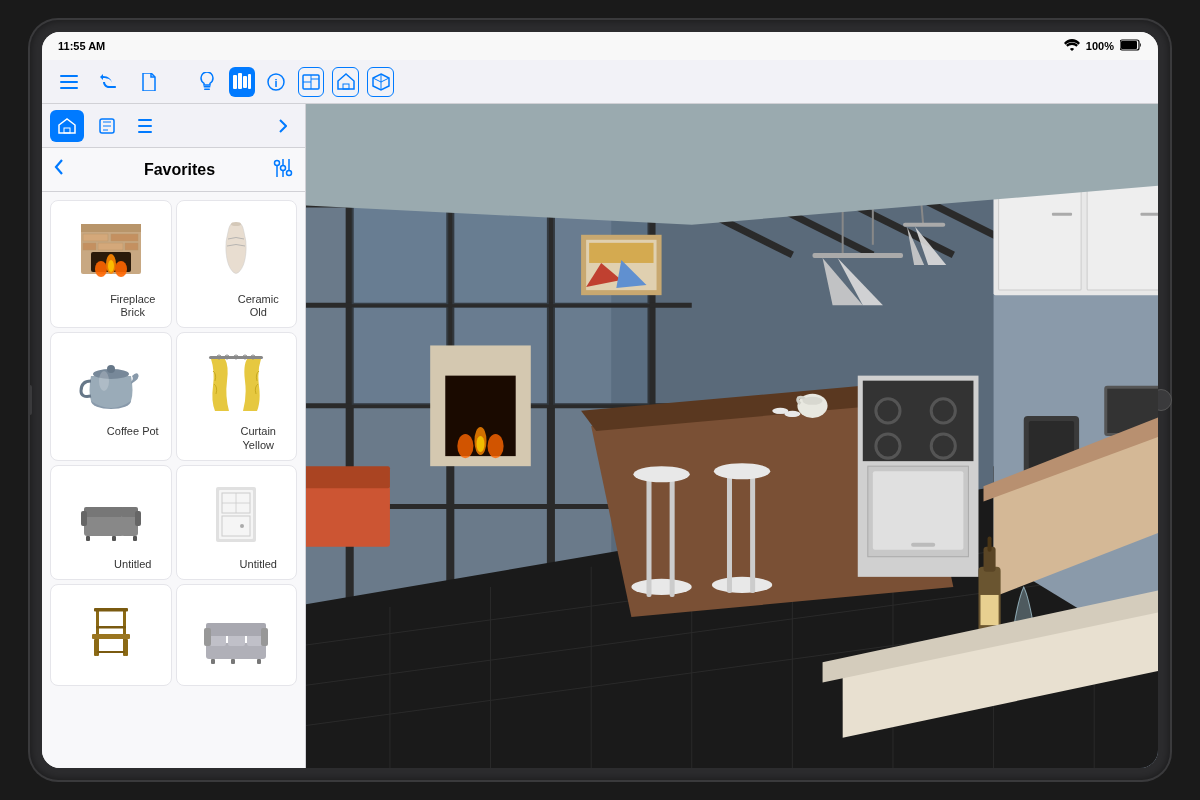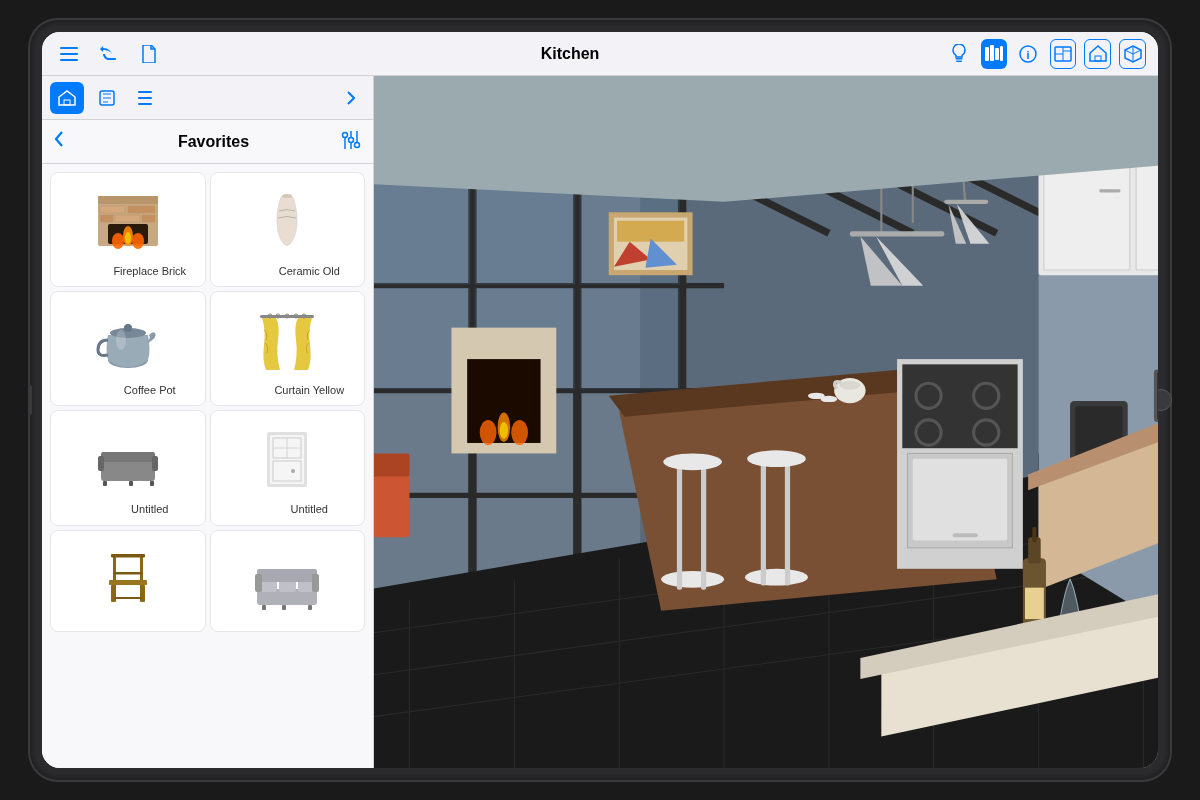--- a/index.html
+++ b/index.html
@@ -140,21 +140,21 @@
 
     
     .main-content {
       flex: 1;
       display: flex;
       overflow: hidden;
     }
 
     
     .sidebar {
-      width: 332px;
+      width: 264px;
       background: #f8f8fa;
       display: flex;
       flex-direction: column;
       border-right: 1px solid #d1d1d6;
       flex-shrink: 0;
     }
 
     .sidebar-toolbar {
       height: 44px;
       background: #f2f2f7;
@@ -291,20 +291,40 @@
   </style>
 </head>
 <body>
 
 <div class="tablet-frame">
   <div class="side-button-left"></div>
   <div class="home-button"></div>
 
   <div class="tablet-screen">
 
+    <div class="status-bar">
+      <span class="status-time">11:55 AM</span>
+      <div class="status-right">
+        <span>
+          <svg width="16" height="12" viewBox="0 0 16 12">
+            <path d="M8 3C5.5 3 3.3 4 1.7 5.7L0 4C2.1 1.5 5 0 8 0s5.9 1.5 8 4l-1.7 1.7C12.7 4 10.5 3 8 3z" fill="#000"></path>
+            <path d="M8 6c-1.7 0-3.2.7-4.3 1.8L2 6.1C3.5 4.5 5.6 3.5 8 3.5s4.5 1 6 2.6L12.3 7.8C11.2 6.7 9.7 6 8 6z" fill="#000"></path>
+            <path d="M8 9c-.8 0-1.6.3-2.1.9L8 12l2.1-2.1C9.6 9.3 8.8 9 8 9z" fill="#000"></path>
+          </svg>
+        </span>
+        <span style="font-size:11px;font-weight:600;">100%</span>
+        <span>
+          <svg width="22" height="12" viewBox="0 0 22 12">
+            <rect x="0" y="1" width="19" height="10" rx="2" fill="none" stroke="#000" stroke-width="1.2"></rect>
+            <rect x="1" y="2" width="16" height="8" rx="1" fill="#000"></rect>
+            <path d="M20 4v4c1.1-.5 1.1-3.5 0-4z" fill="#000"></path>
+          </svg>
+        </span>
+      </div>
+    </div>
 
     <div class="app-header">
       <div class="header-left">
         <div class="header-icon-btn">
           <svg width="18" height="14" viewBox="0 0 18 14">
             <rect y="0" width="18" height="2" rx="1" fill="#007aff"></rect>
             <rect y="6" width="18" height="2" rx="1" fill="#007aff"></rect>
             <rect y="12" width="18" height="2" rx="1" fill="#007aff"></rect>
           </svg>
         </div>
@@ -315,21 +335,20 @@
           </svg>
         </div>
         <div class="header-icon-btn">
           <svg width="16" height="18" viewBox="0 0 16 18">
             <path d="M2 0h8l4 4v14H2V0z" fill="none" stroke="#007aff" stroke-width="1.5"></path>
             <path d="M10 0v4h4" fill="none" stroke="#007aff" stroke-width="1.5"></path>
           </svg>
         </div>
       </div>
 
-      <div class="header-title">Kitchen</div>
 
       <div class="header-right">
 
         <div class="header-icon-btn">
           <svg width="18" height="20" viewBox="0 0 18 20">
             <path d="M9 0C5.7 0 3 2.7 3 6c0 2.2 1.2 4.2 3 5.3V13h6v-1.7c1.8-1.1 3-3.1 3-5.3C15 2.7 12.3 0 9 0z" fill="none" stroke="#007aff" stroke-width="1.5"></path>
             <rect x="5.5" y="14" width="7" height="1.5" rx=".75" fill="#007aff"></rect>
             <rect x="6" y="16.5" width="6" height="1.5" rx=".75" fill="#007aff"></rect>
           </svg>
         </div>

